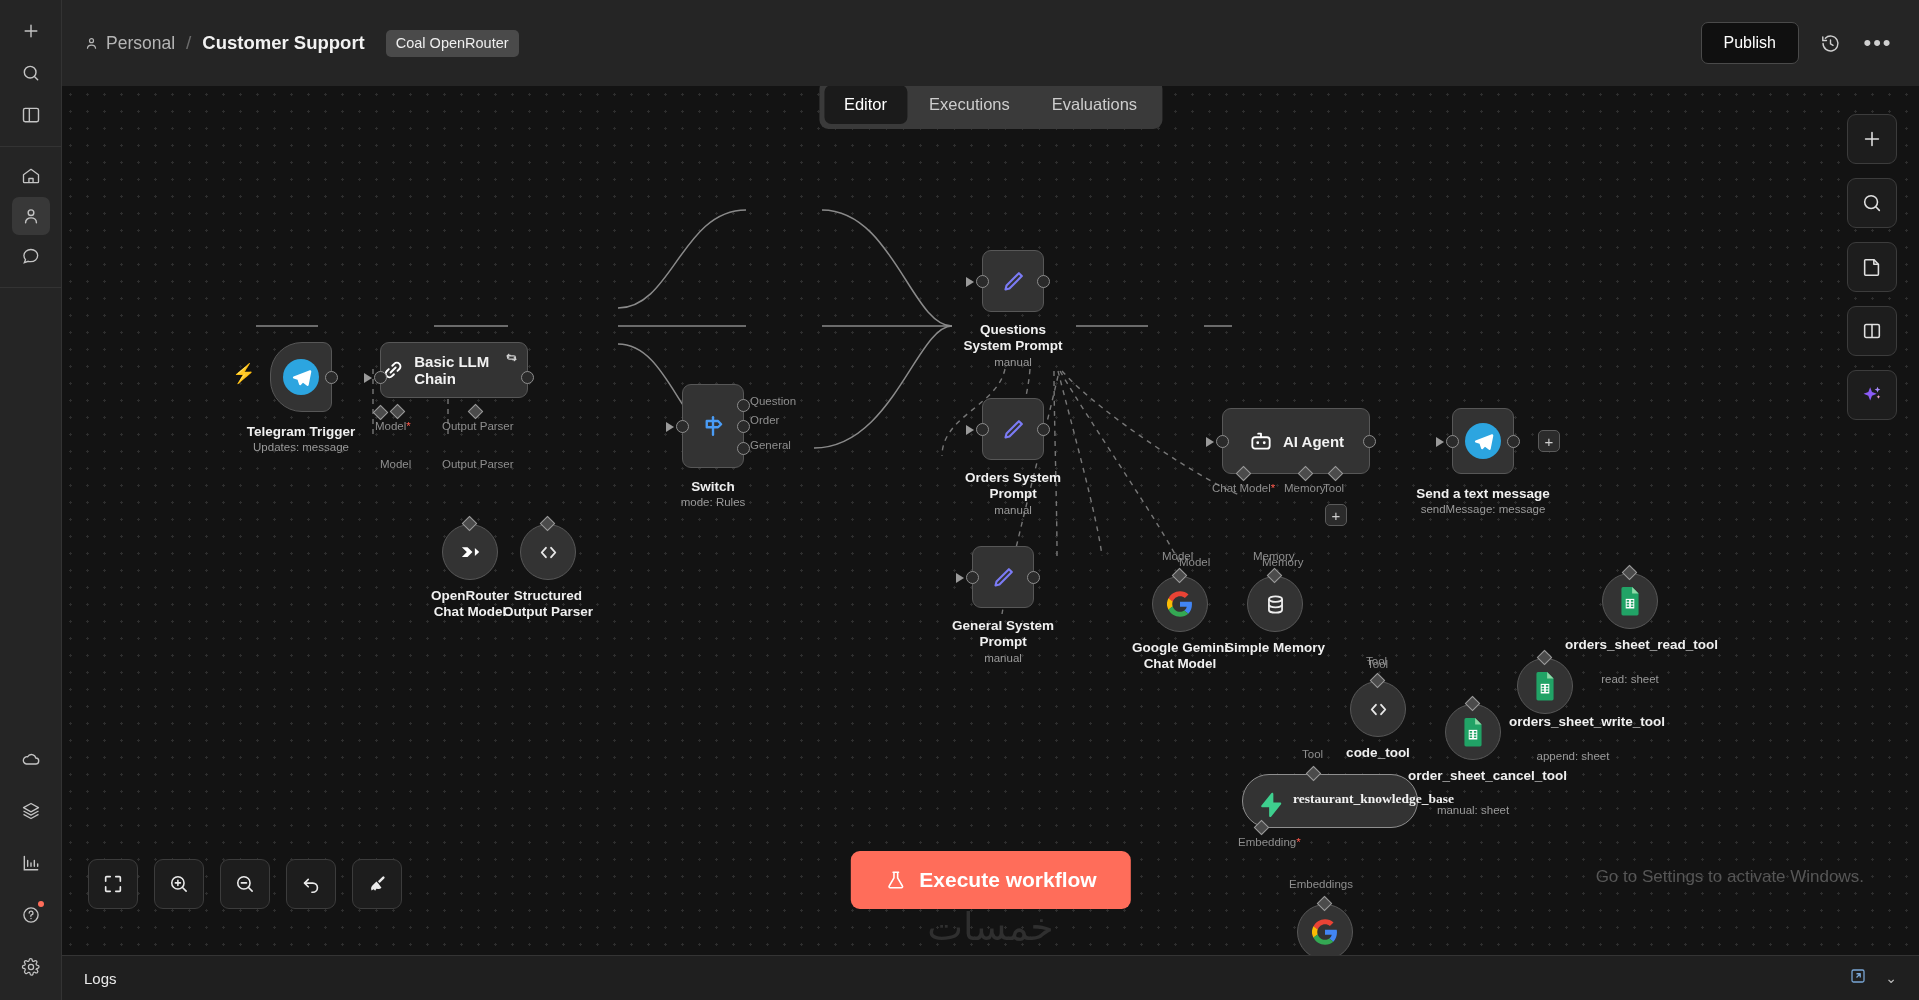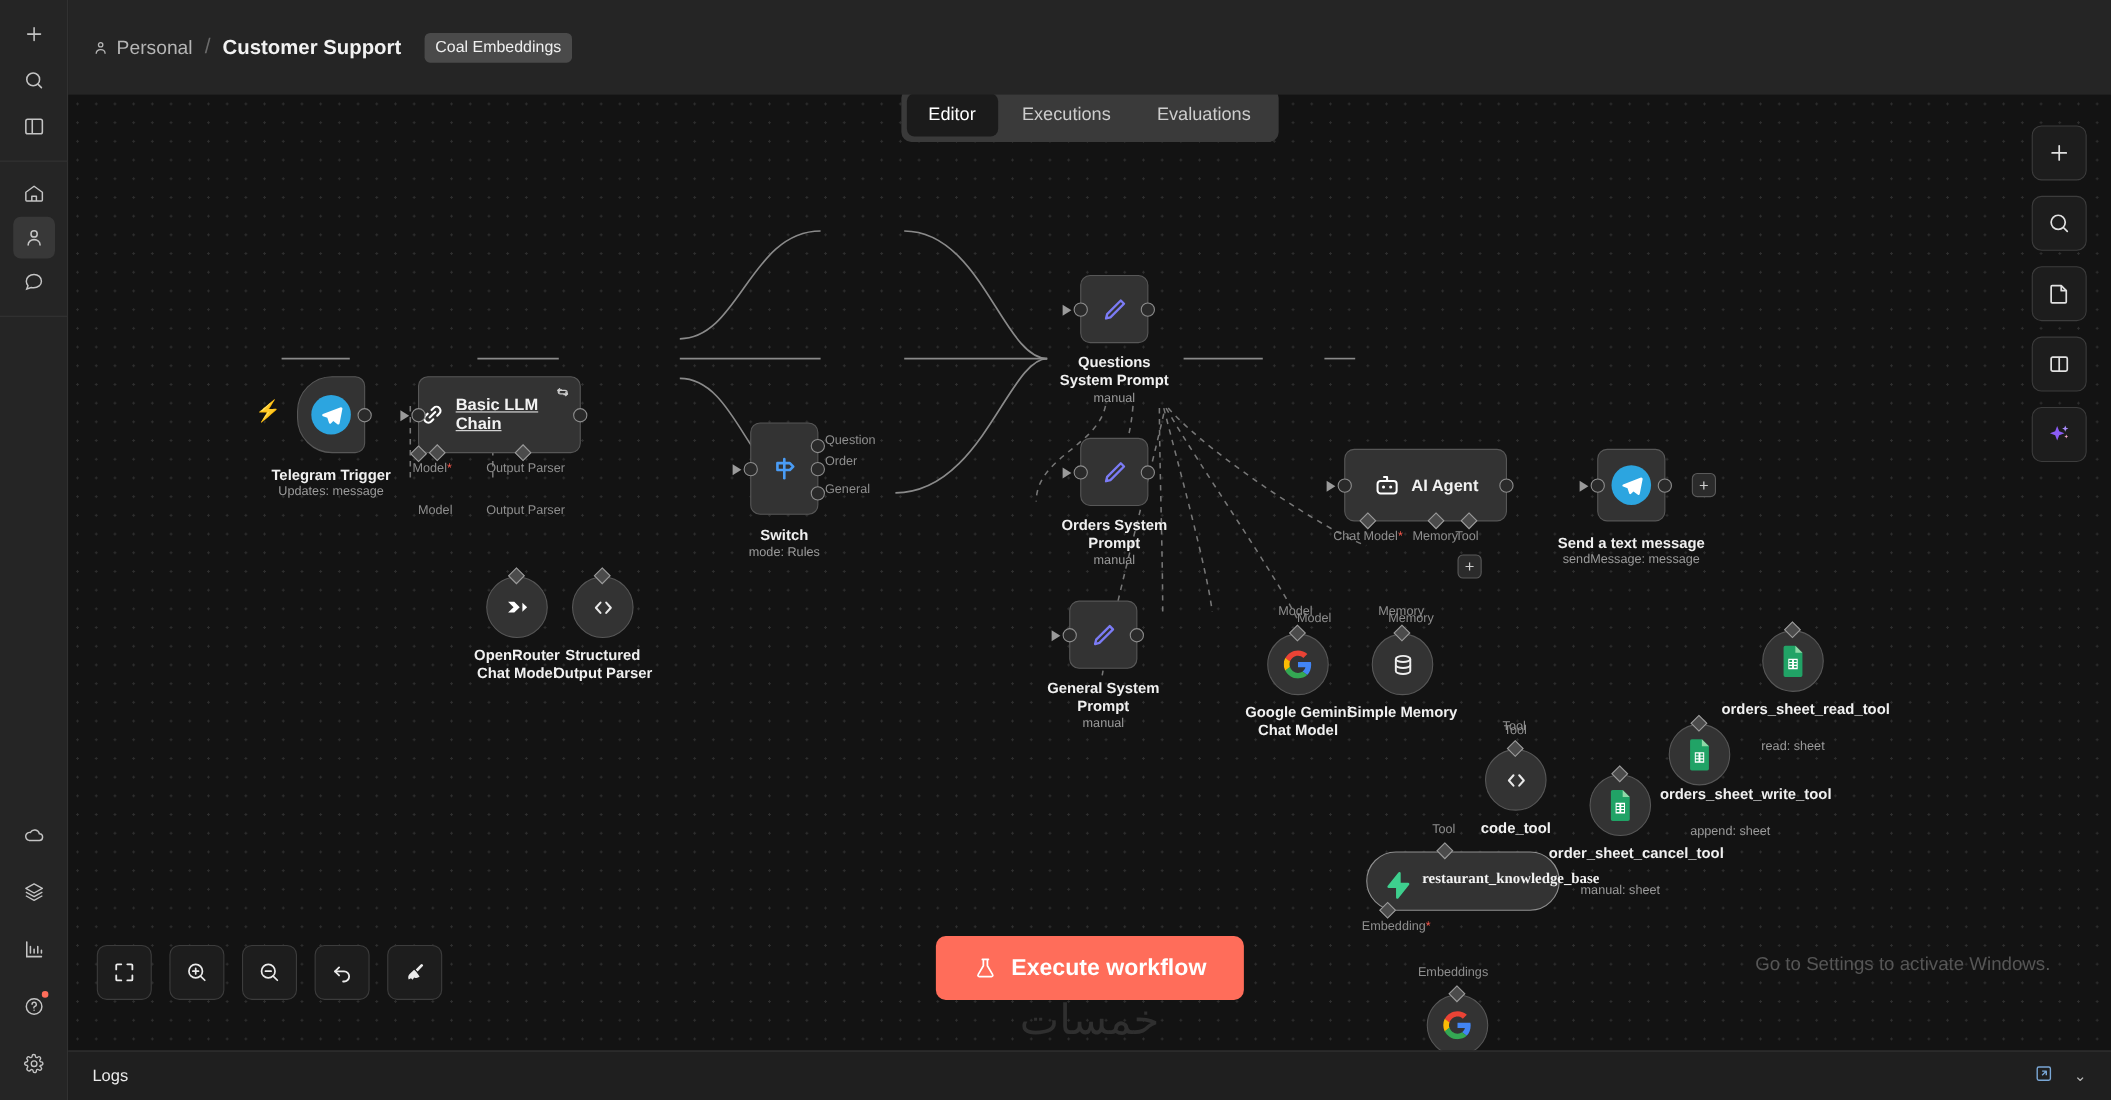--- a/index.html
+++ b/index.html
@@ -274,21 +274,34 @@
       <div class="bc">
         <span class="bc-person">
           <svg viewBox="0 0 24 24" fill="none" stroke="currentColor" stroke-width="1.9">
               <circle cx="12" cy="7.5" r="3.2"></circle>
               <path d="M5.5 20.5c0-3.6 2.9-5.9 6.5-5.9s6.5 2.3 6.5 5.9"></path>
             </svg>
           <span>Personal</span>
         </span>
         <span class="bc-sep">/</span>
         <span class="bc-title">Customer Support</span>
-        <span class="tag">Coal Embeddings</span>
+        <span class="tag">Coal OpenRouter</span>
+      </div>
+      <div class="hdr-right">
+        <button class="publish-btn">Publish</button>
+        <div class="ico-btn">
+          <svg viewBox="0 0 24 24" fill="none" stroke="currentColor" stroke-width="1.6" stroke-linecap="round">
+              <path d="M3.5 12a8.5 8.5 0 1 0 2.6-6.1"></path>
+              <path d="M3.2 4.4v4.2h4.2"></path>
+              <path d="M12 8v4.3l2.9 1.8"></path>
+            </svg>
+        </div>
+        <div class="ico-btn">
+          <span class="dots">•••</span>
+        </div>
       </div>
     </div>
 
     <div class="tabs">
       <div class="tab active">Editor</div>
       <div class="tab">Executions</div>
       <div class="tab">Evaluations</div>
     </div>
 
     <div class="canvas">
@@ -337,21 +350,21 @@
                   <path d="M21.5 3.6 2.9 10.8c-1 .4-1 1.8 0 2.2l4.6 1.6 1.8 5.5c.3.8 1.3 1 1.9.4l2.5-2.4 4.6 3.4c.7.5 1.7.1 1.9-.8l3-15.4c.2-1-.8-1.9-1.7-1.7z"></path>
                 </svg>
             </div>
             <span class="port" style="right:-7px; top:28px;"></span>
           </div>
           <span class="nlabel" style="top:82px;">Telegram Trigger</span>
           <span class="nsub" style="top:99px;">Updates: message</span>
         </div>
 
         <div class="node" style="left:318px; top:256px;">
-          <div class="nbox" style="width:148px;height:70px;text-decoration:underline;">
+          <div class="nbox" style="width:148px;height:56px;">
             <span class="retryico">
               <svg width="13" height="13" viewBox="0 0 24 24" fill="none" stroke="currentColor" stroke-width="2" stroke-linecap="round">
                   <path d="M4 9h12a3.5 3.5 0 0 1 0 7h-2"></path>
                   <path d="M7 6 4 9l3 3"></path>
                   <path d="M20 15H8a3.5 3.5 0 0 1 0-7h2"></path>
                   <path d="M17 18l3-3-3-3"></path>
                 </svg>
             </span>
             <svg width="26" height="26" viewBox="0 0 24 24" fill="none" stroke="#fff" stroke-width="1.9" stroke-linecap="round" style="margin-right:9px;">
               <path d="M9.5 14.5 14.5 9.5"></path>

